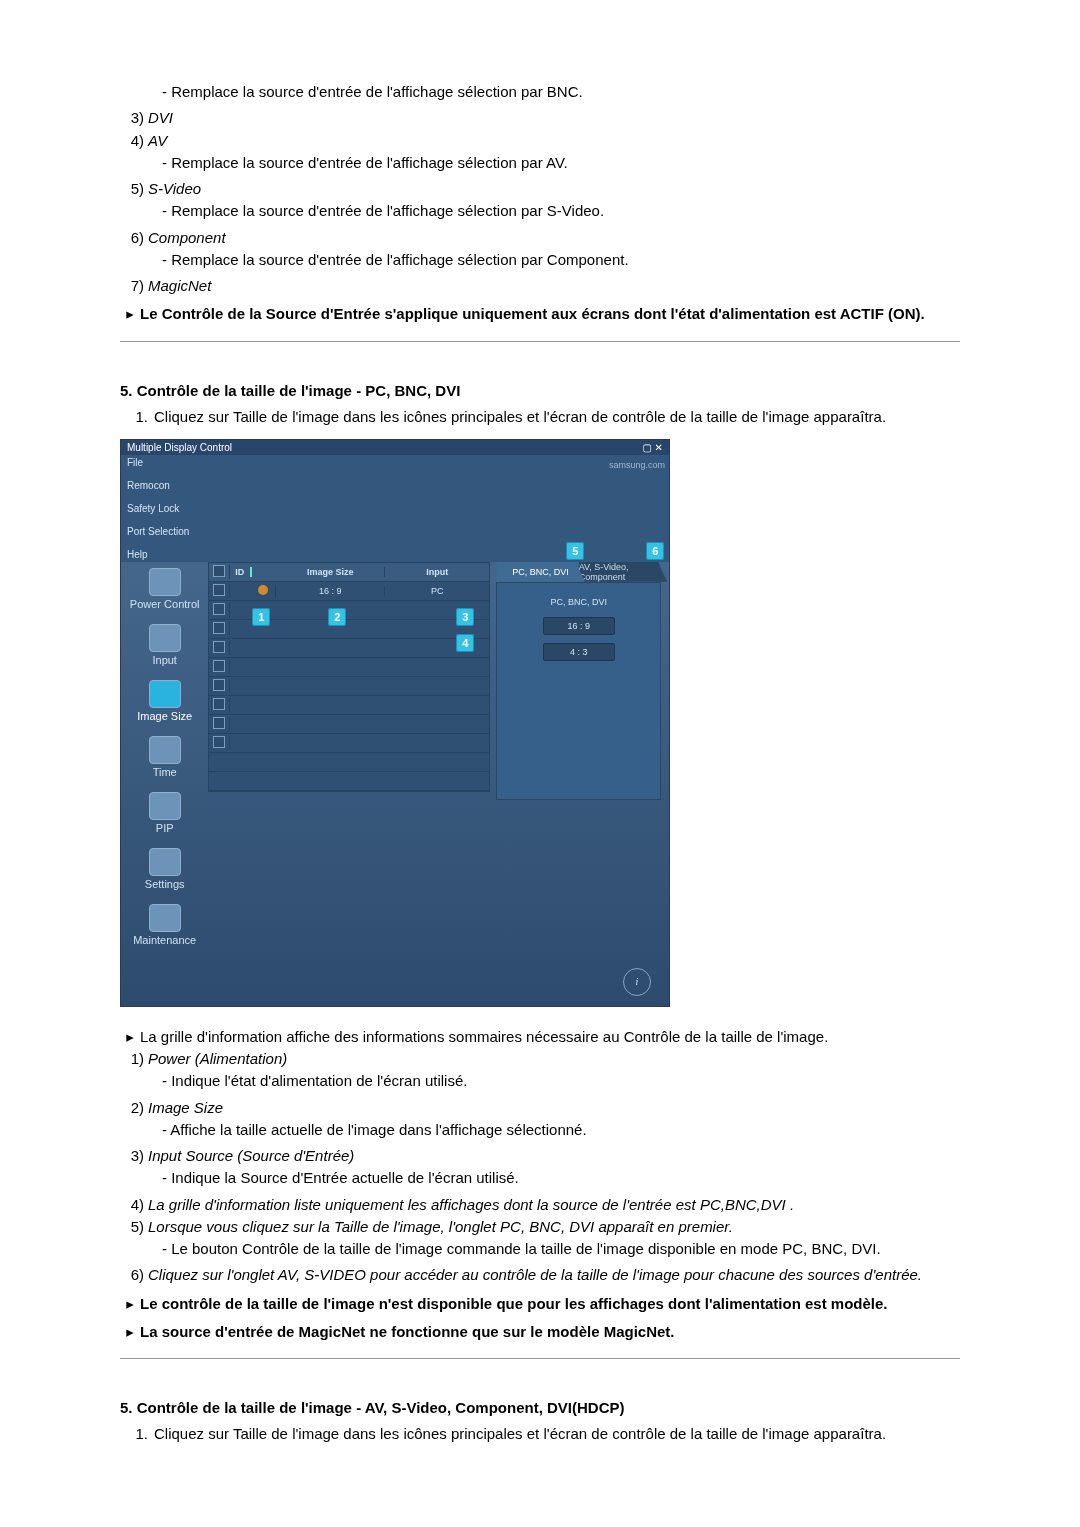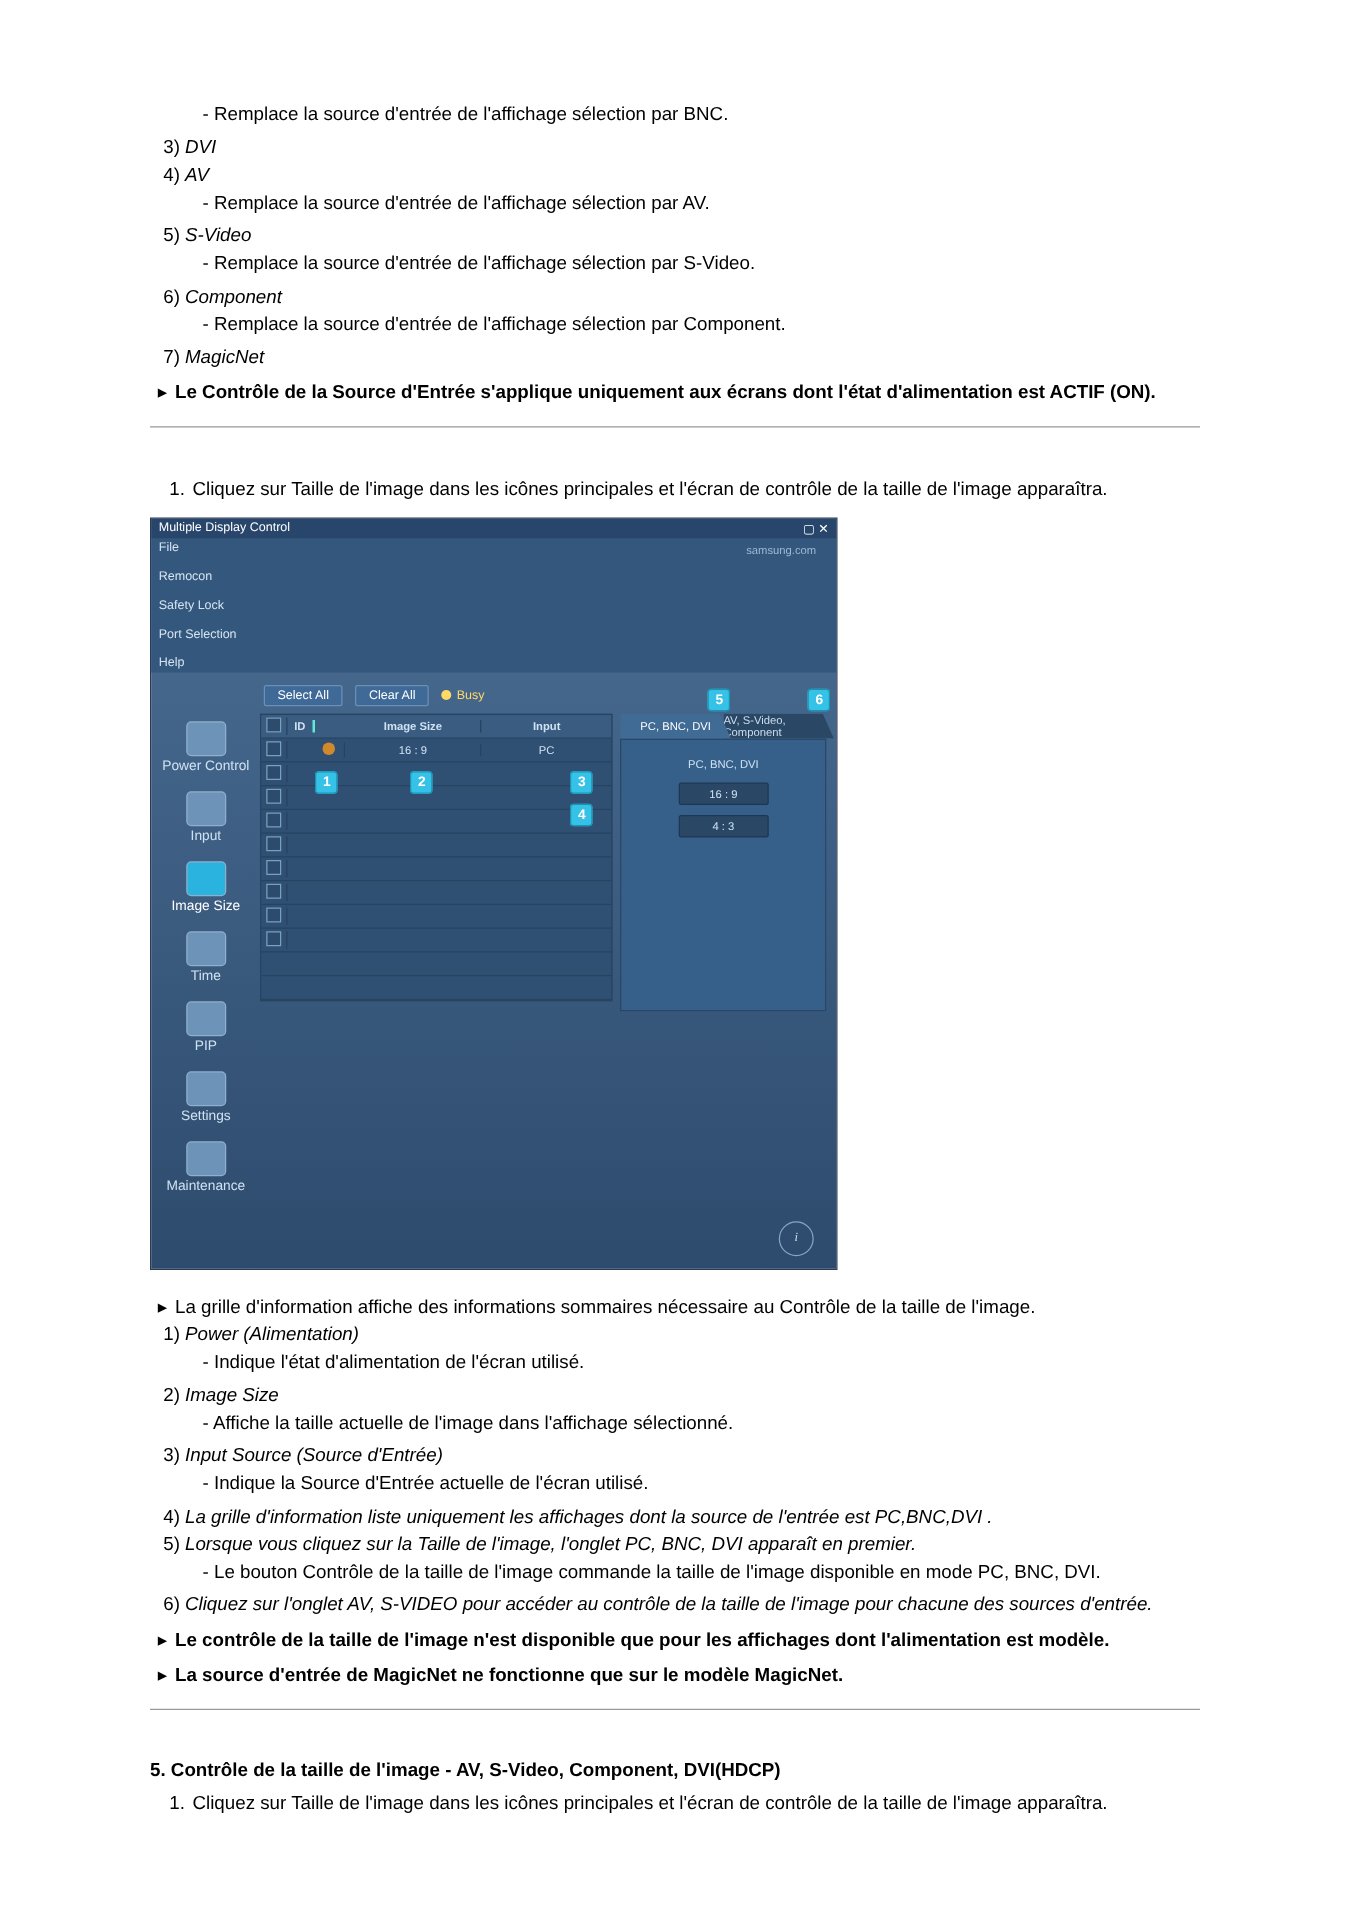--- a/index.html
+++ b/index.html
@@ -97,21 +97,21 @@
   }
   .menubar {
     background: #34577d;
     padding: 2px 6px;
     display:flex;
     gap:12px;
     color:#d6e4f0;
     flex-direction:column;
   }
   .brand {
-    position:absolute; right:16px; top:20px; color:#9fb8d3; font-size:9px;
+    position:absolute; right:4px; top:20px; color:#9fb8d3; font-size:9px;
   }
   .toolbar {
     padding: 10px 10px 6px 90px;
     display:flex; align-items:center; gap:10px;
   }
   .btn {
     background:#3f6a97; border:1px solid #6a90b6; color:#fff;
     padding:2px 10px; font-size:10px; border-radius:2px;
   }
   .busy { display:flex; align-items:center; gap:4px; color:#ffd966;}
@@ -225,48 +225,41 @@
     </div>
 
     <div class="note-row">
       <span class="arrow">▸</span>
       <span class="txt">Le Contrôle de la Source d'Entrée s'applique uniquement aux écrans dont l'état d'alimentation est ACTIF (ON).</span>
     </div>
   </div>
 
   <hr class="rule">
 
+  <h3 class="sec">5. Contrôle de la taille de l'image - PC, BNC, DVI</h3>
   <div class="step">
     <span class="n">1.</span>
     <span class="t">Cliquez sur Taille de l'image dans les icônes principales et l'écran de contrôle de la taille de l'image apparaîtra.</span>
   </div>
 
   <div class="figure">
     <div class="app">
       <div class="titlebar">
         <span>Multiple Display Control</span>
         <span>▢ ✕</span>
       </div>
       <div class="menubar">
         <span>File</span>
         <span>Remocon</span>
         <span>Safety Lock</span>
         <span>Port Selection</span>
         <span>Help</span>
       </div>
       <div class="brand">samsung.com</div>
 
-      <div class="toolbar">
-        <span class="btn">Select All</span>
-        <span class="btn">Clear All</span>
-        <span class="busy">
-          <span class="dot"></span>
-          <span>Busy</span>
-        </span>
-      </div>
 
       <div class="app-body">
         <div class="sidebar">
           <div class="side-item"><div class="side-icon"></div><span>Power Control</span></div>
           <div class="side-item"><div class="side-icon"></div><span>Input</span></div>
           <div class="side-item sel"><div class="side-icon"></div><span>Image Size</span></div>
           <div class="side-item"><div class="side-icon"></div><span>Time</span></div>
           <div class="side-item"><div class="side-icon"></div><span>PIP</span></div>
           <div class="side-item"><div class="side-icon"></div><span>Settings</span></div>
           <div class="side-item"><div class="side-icon"></div><span>Maintenance</span></div>

